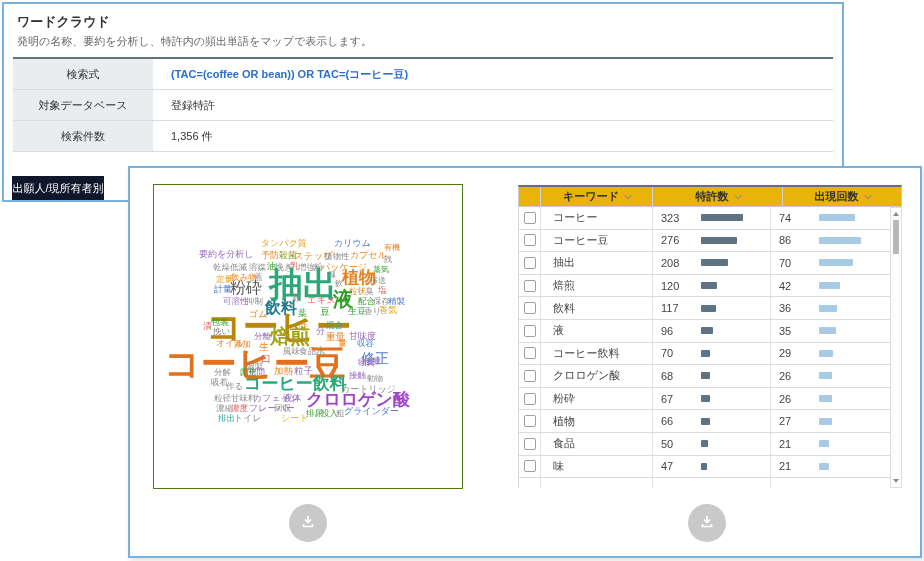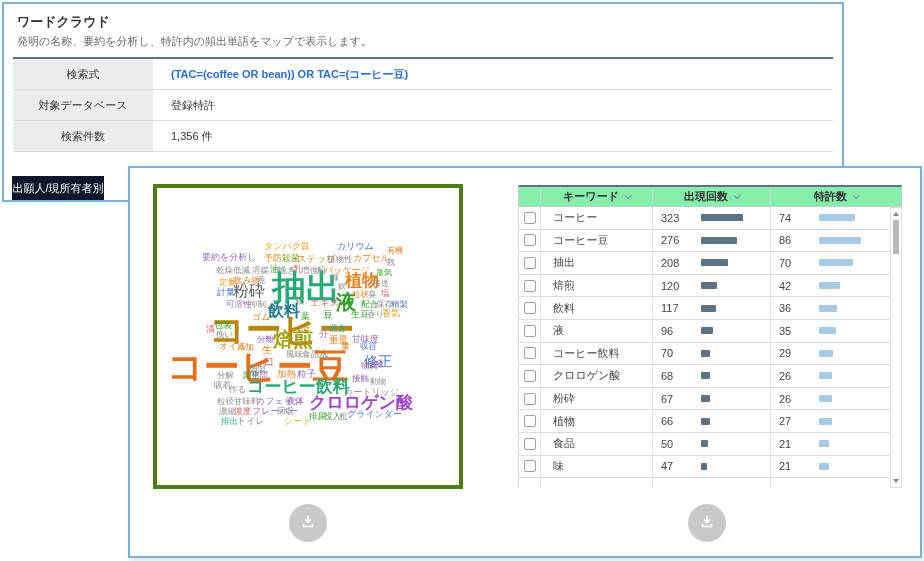--- a/index.html
+++ b/index.html
@@ -11,28 +11,28 @@
   .p1-desc { padding:0 13px 8px; font-size:11px; color:#666; }
   .info-table { margin:0 9px; border-top:2px solid #5f7282; }
   .info-row { display:flex; border-bottom:1px solid #d8dcdf; height:31px; }
   .info-label { width:140px; background:#e9edf0; display:flex; align-items:center; justify-content:center; font-size:11px; color:#333; }
   .info-value { flex:1; display:flex; align-items:center; padding-left:18px; font-size:11px; color:#333; }
   .info-value.hl { color:#2a6fcc; font-weight:bold; }
   .p1-button { position:absolute; left:8px; top:172px; width:92px; height:24px; background:#0f172a; color:#fff; font-size:11px; display:flex; align-items:center; justify-content:center; cursor:pointer; }
 
   
   .panel2 { position:absolute; left:128px; top:166px; width:794px; height:392px; background:#fff; border:2px solid #79b1dd; box-shadow:2px 3px 6px rgba(0,0,0,.12); }
-  .wc-box { position:absolute; left:23px; top:16px; width:310px; height:305px; border:4px solid #4d7c0f; background:#fff; overflow:hidden; }
+  .wc-box { position:absolute; left:23px; top:16px; width:310px; height:305px; border:1px solid #4d7c0f; background:#fff; overflow:hidden; }
   .wc-word { position:absolute; white-space:nowrap; line-height:1; }
   .dl-btn { position:absolute; width:38px; height:38px; border-radius:50%; background:#c9c9c9; display:flex; align-items:center; justify-content:center; cursor:pointer; }
   #dl1 { left:159px; top:336px; } #dl2 { left:558px; top:336px; }
 
   
   .kw-table { position:absolute; left:388px; top:17px; width:384px; }
-  .kw-header { display:flex; height:22px; background:#86efac; border:1px solid #c5cacd; border-top:2px solid #5f7282; align-items:stretch; font-size:11px; font-weight:bold; color:#333; }
+  .kw-header { display:flex; height:22px; background:#eab308; border:1px solid #c5cacd; border-top:2px solid #5f7282; align-items:stretch; font-size:11px; font-weight:bold; color:#333; }
   .hcell { display:flex; align-items:center; justify-content:center; border-right:1px solid #d0d4d8; cursor:pointer; }
   .hcell:last-child { border-right:none; }
   .col-cb { width:22px; } .col-kw { width:112px; } .col-occ { width:118px; } .col-pat { flex:1; }
   .chev { width:5px; height:5px; border-right:1.5px solid #8a9096; border-bottom:1.5px solid #8a9096; transform:rotate(45deg) translateY(-1px); display:inline-block; margin-left:6px; }
   .kw-body { display:flex; border-left:1px solid #d5d9dc; }
   .kw-rows { width:371px; height:281px; overflow:hidden; }
   .kw-row { display:flex; height:22.6px; border-bottom:1px solid #d8dcdf; align-items:stretch; font-size:11px; color:#444; background:#fff; }
   .cell { display:flex; align-items:center; border-right:1px solid #e3e6e9; }
   .cell.cb { width:22px; justify-content:center; }
   .cell.kw { width:112px; padding-left:12px; }
@@ -184,26 +184,26 @@
     </span>
   </div>
 
   <div class="kw-table">
     <div class="kw-header">
       <div class="hcell col-cb"></div>
       <div class="hcell col-kw">
         <span>キーワード</span>
         <span class="chev"></span>
       </div>
+      <div class="hcell col-pat">
+        <span>特許数</span>
+        <span class="chev"></span>
+      </div>
       <div class="hcell col-occ">
         <span>出現回数</span>
-        <span class="chev"></span>
-      </div>
-      <div class="hcell col-pat">
-        <span>特許数</span>
         <span class="chev"></span>
       </div>
     </div>
     <div class="kw-body">
       <div class="kw-rows">
           <div class="kw-row">
             <div class="cell cb">
               <div class="cbx"></div>
             </div>
             <div class="cell kw">コーヒー</div>

